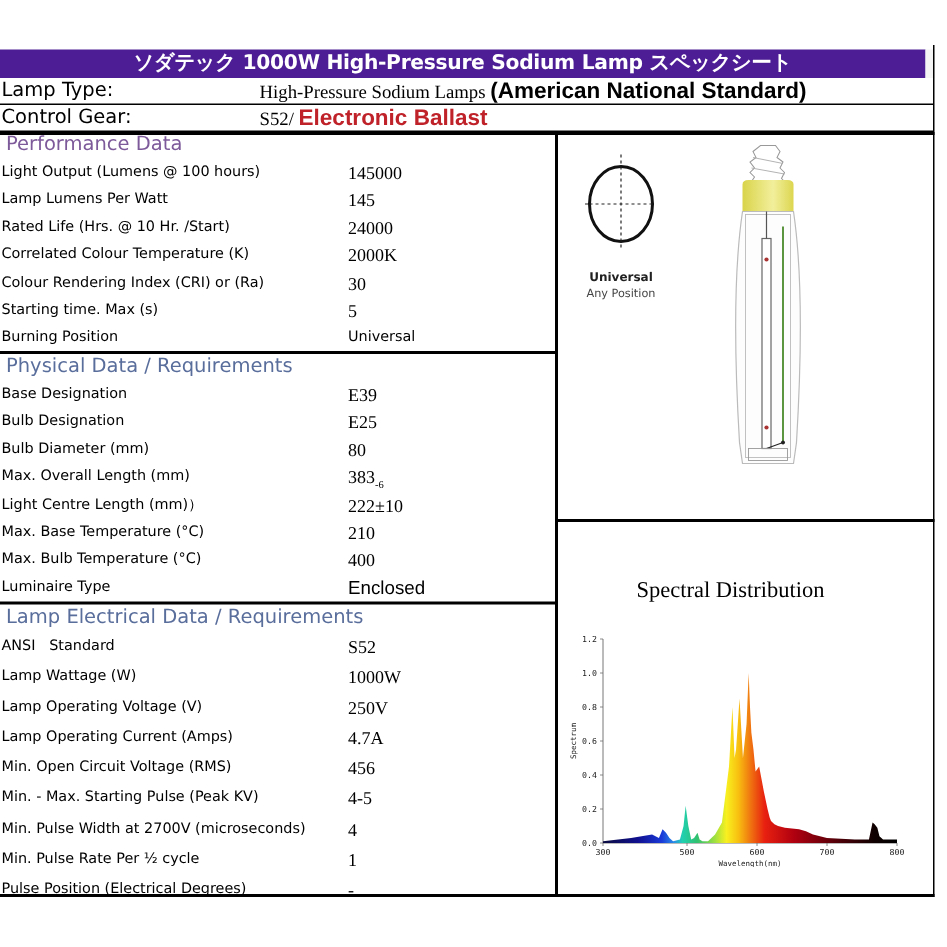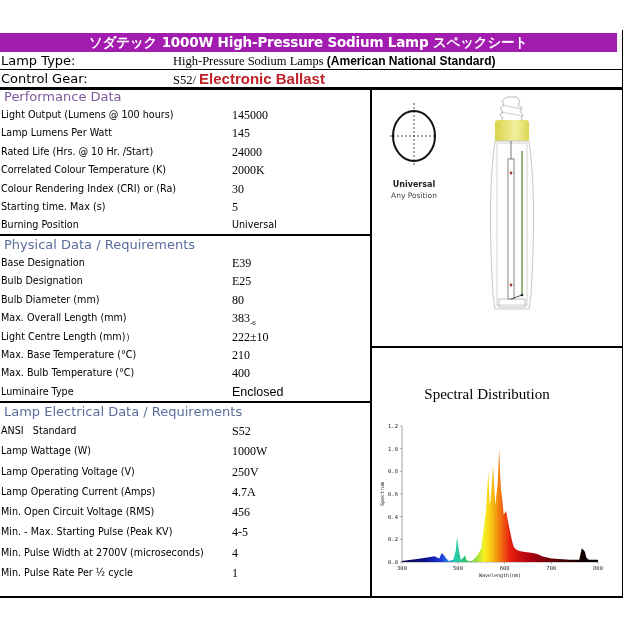--- a/index.html
+++ b/index.html
@@ -3,30 +3,30 @@
 <meta charset="utf-8">
 <style>
   * { box-sizing: border-box; margin: 0; padding: 0; }
   html, body { width: 631px; height: 631px; background: #ffffff; overflow: hidden; }
   body { position: relative; font-family: "DejaVu Sans", sans-serif; color: #000; }
 
   .sheet { position: absolute; left: 0; top: 0; width: 631px; height: 631px; }
 
   .title-bar {
     position: absolute; left: 0; top: 33px; width: 617px; height: 19px;
-    background: #a21caf; color: #fff; font-weight: bold; font-size: 13.5px;
+    background: #4c1d95; color: #fff; font-weight: bold; font-size: 13.5px;
     text-align: center; line-height: 19px; letter-spacing: -0.2px;
   }
   .title-right-edge { position: absolute; left: 617px; top: 33px; width: 6px; height: 19px; background: #f4f4f4; }
   .outer-right { position: absolute; left: 622px; top: 30px; width: 1px; height: 568px; background: #000; }
 
   .hdr-row { position: absolute; left: 0; width: 622px; height: 18px; border-bottom: 1px solid #000; }
   .hdr-row .lbl { position: absolute; left: 1px; top: 0; font-size: 13px; line-height: 18px; font-family: "DejaVu Sans", sans-serif; }
   .hdr-row .val { position: absolute; left: 173px; top: 0; font-size: 12.5px; line-height: 18px; font-family: "Liberation Serif", serif; }
-  .hdr-row .val .small { font-family: "Liberation Sans", sans-serif; font-weight: bold; font-size: 12px; }
+  .hdr-row .val .small { font-family: "Liberation Sans", sans-serif; font-weight: bold; font-size: 15px; }
   .hdr-row .val .red { font-family: Liberation Sans, sans-serif; font-weight: bold; font-size: 15px; color: #c0222a; }
   .section-title { font-size: 13px; line-height: 18px; height: 18px; padding-left: 4px; color: #5a6e9c; }
   .section-title.purple { color: #7d5a9a; }
   .row { position: relative; height: 18.4px; }
   .row .k { position: absolute; left: 1px; top: 0; font-size: 9.6px; line-height: 18.4px; white-space: nowrap; }
   .row .v { position: absolute; left: 232px; top: 0; font-size: 12px; line-height: 18.4px; font-family: "Liberation Serif", serif; white-space: nowrap; }
   .row .v.sans { font-family: "DejaVu Sans", sans-serif; font-size: 9.6px; }
   .row .v.sans-lg { font-family: "Liberation Sans", sans-serif; font-size: 12.5px; }
   .row .v sub { font-size: 7px; }
 
@@ -171,20 +171,24 @@
         <span class="k">Min. - Max. Starting Pulse (Peak KV)</span>
         <span class="v">4-5</span>
       </div>
     <div class="row">
         <span class="k">Min. Pulse Width at 2700V (microseconds)</span>
         <span class="v">4</span>
       </div>
     <div class="row">
         <span class="k">Min. Pulse Rate Per ½ cycle</span>
         <span class="v">1</span>
+      </div>
+    <div class="row">
+        <span class="k">Pulse Position (Electrical Degrees)</span>
+        <span class="v">-</span>
       </div>
   </div>
 
   <div class="diagram-cell">
     <div style="position:absolute;left:16px;top:10px;width:52px;height:110px;">
       <svg width="52" height="80" viewBox="0 0 52 80">
         <line x1="26" y1="4" x2="26" y2="68" stroke="#222" stroke-width="0.8" stroke-dasharray="2,2"></line>
         <line x1="2" y1="37" x2="50" y2="37" stroke="#222" stroke-width="0.8" stroke-dasharray="2,2"></line>
         <ellipse cx="26" cy="37" rx="21" ry="25" fill="#fff" stroke="#111" stroke-width="2"></ellipse>
         <line x1="26" y1="12" x2="26" y2="62" stroke="#222" stroke-width="0.8" stroke-dasharray="2,2"></line>

